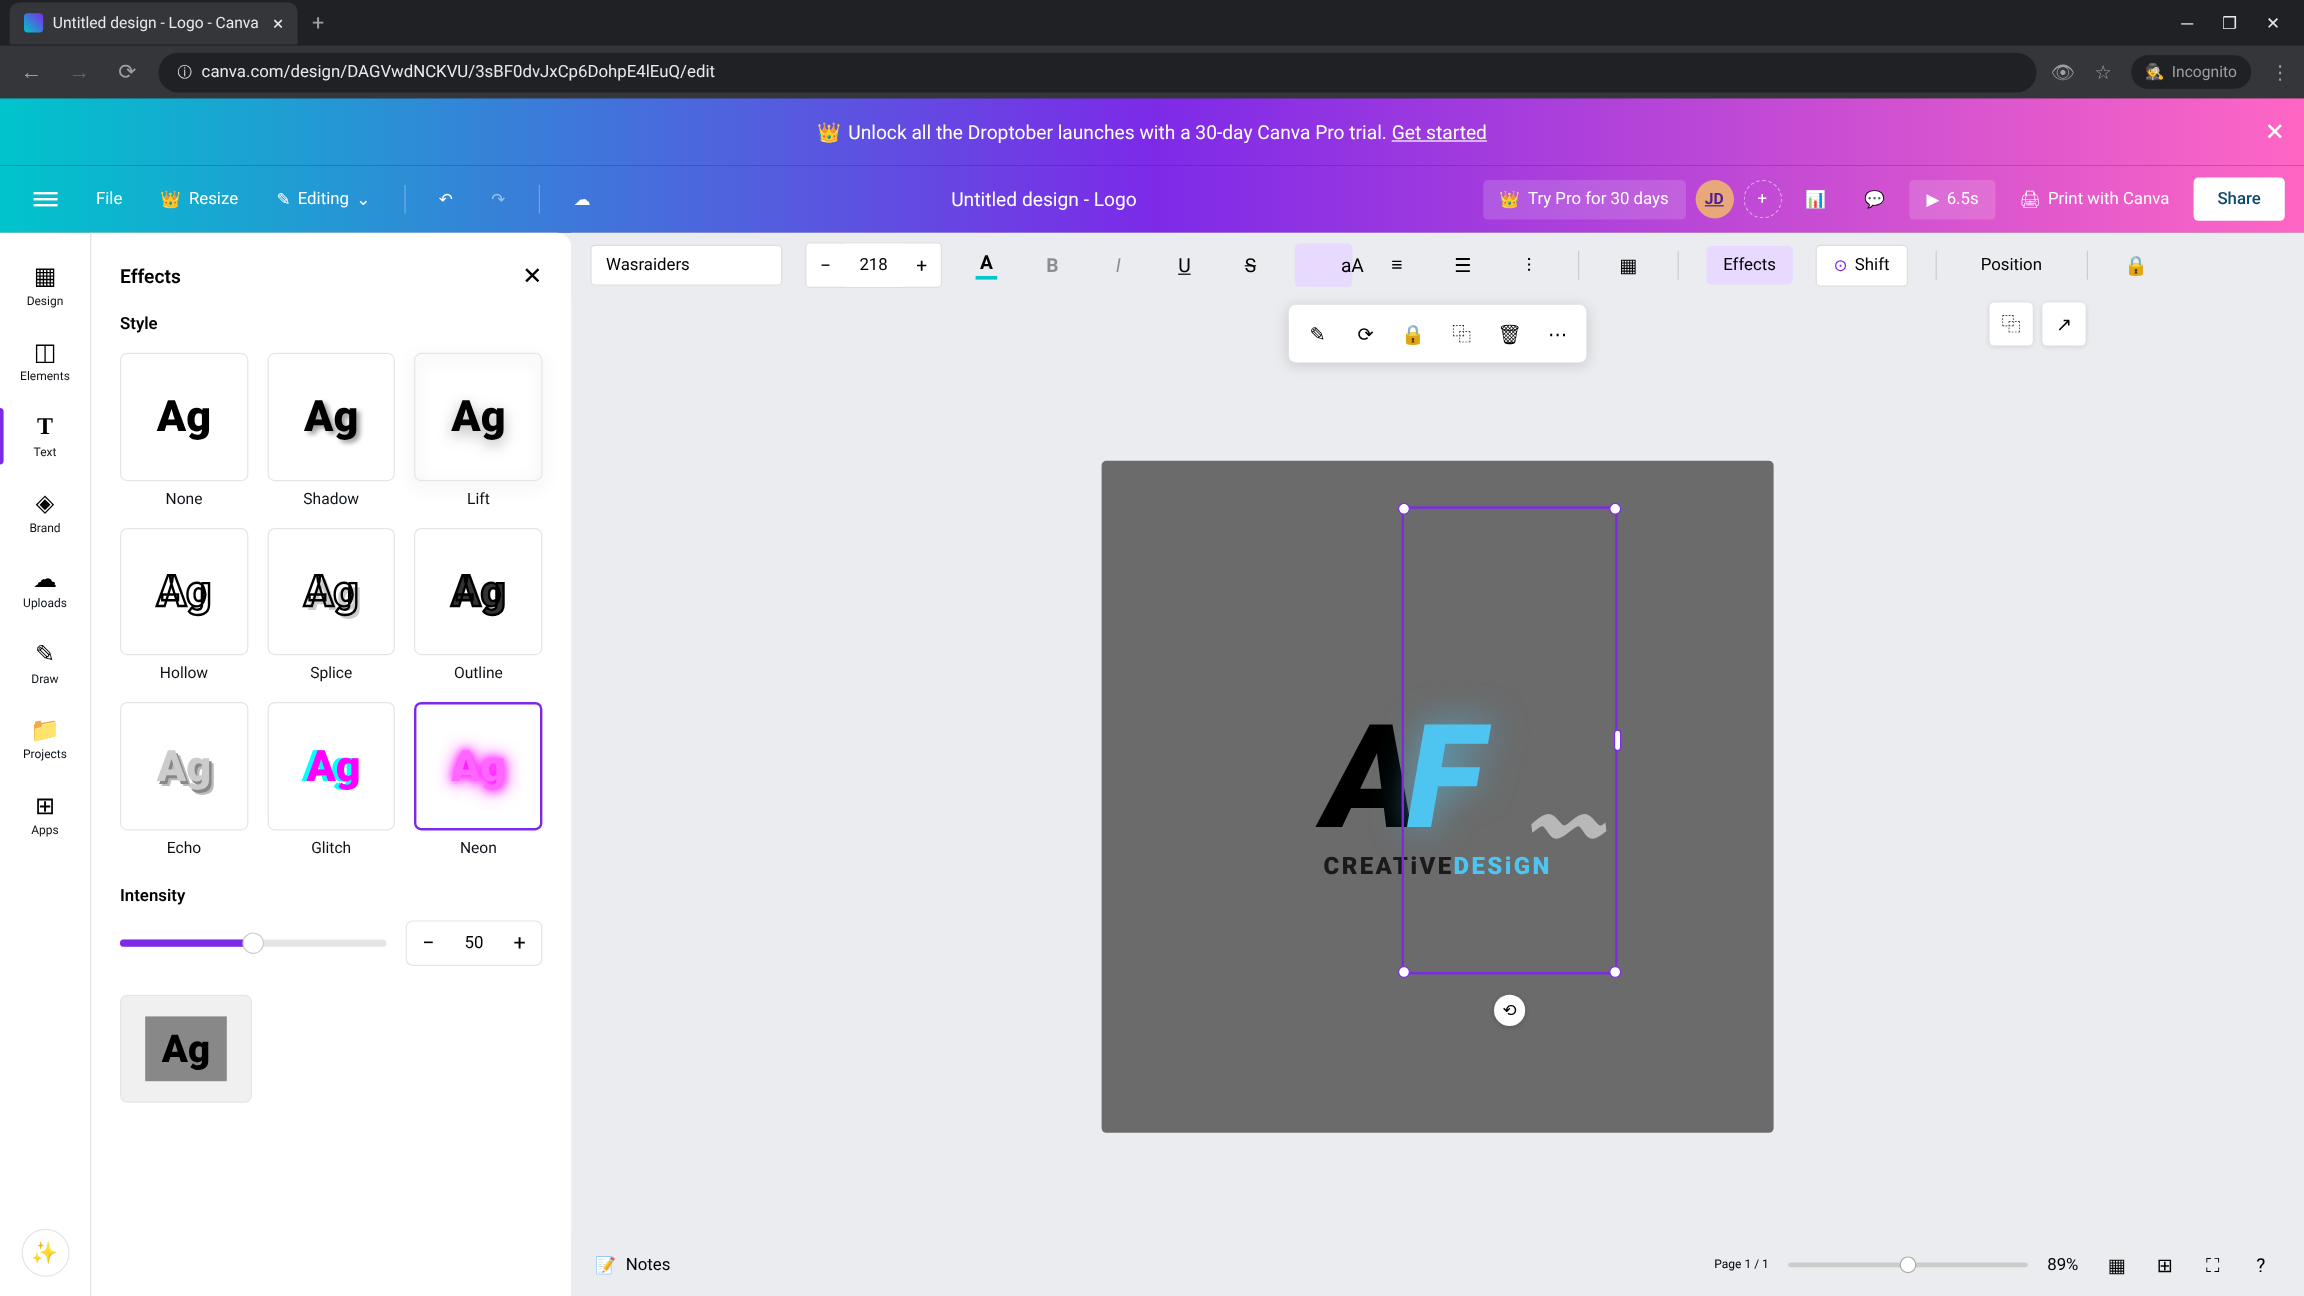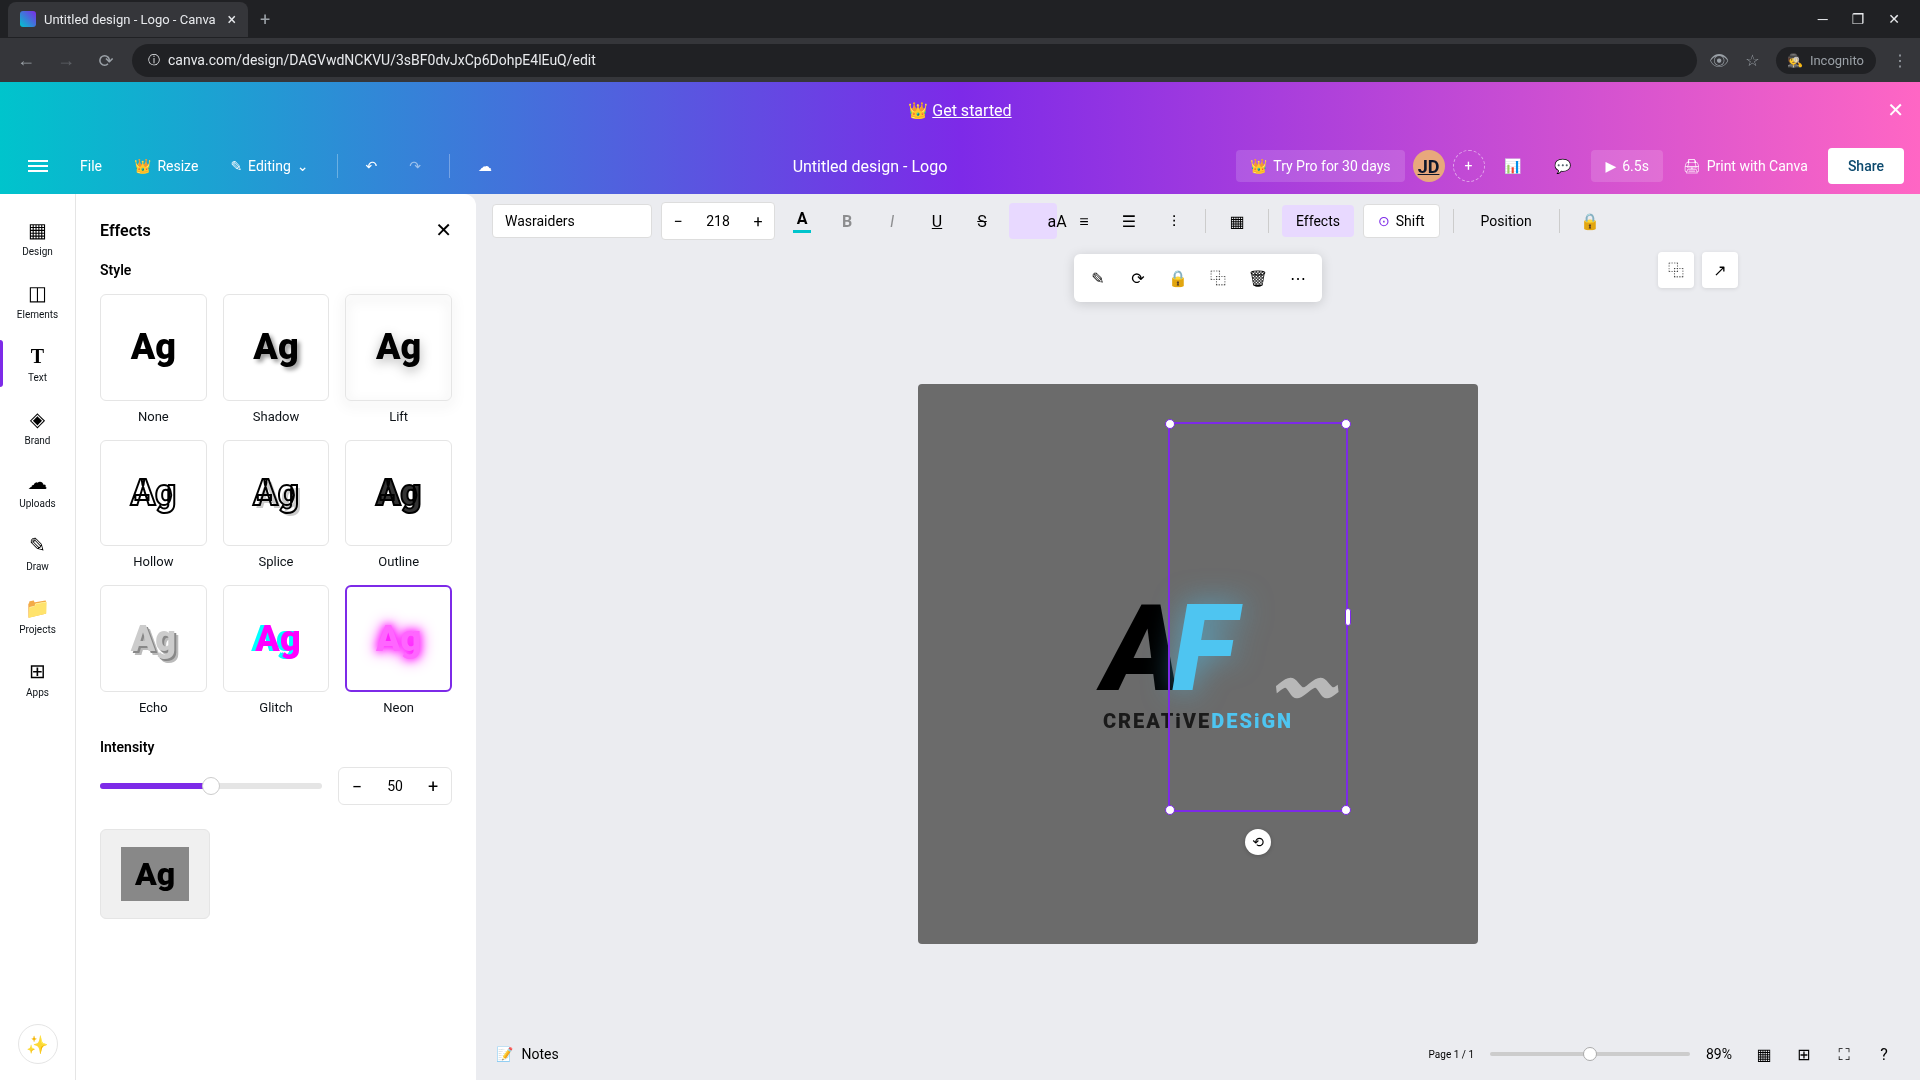--- a/index.html
+++ b/index.html
@@ -26,21 +26,21 @@
     .banner-close { position: absolute; right: 16px; font-size: 20px; cursor: pointer; }
     .banner-link { text-decoration: underline; margin-left: 4px; }
     
     
     .toolbar { background: linear-gradient(90deg, #00c4cc, #7d2ae8, #ff66c4); height: 56px; display: flex; align-items: center; padding: 0 16px; gap: 8px; }
     .tb-btn { color: #fff; padding: 8px 12px; border-radius: 4px; display: flex; align-items: center; gap: 6px; font-size: 14px; cursor: pointer; }
     .hamburger { width: 20px; display: flex; flex-direction: column; gap: 3px; }
     .hamburger span { height: 2px; background: #fff; }
     .title-input { background: transparent; border: none; color: #fff; font-size: 16px; text-align: center; flex: 0 0 200px; margin: 0 auto; }
     .try-pro { background: rgba(255,255,255,0.15); border-radius: 4px; padding: 8px 14px; display: flex; gap: 6px; }
-    .jd { background: #e8a87c; color: #0f172a; width: 32px; height: 32px; border-radius: 50%; display: flex; align-items: center; justify-content: center; font-weight: bold; font-size: 18px; text-decoration: underline; }
+    .jd { background: #e8a87c; color: #4c1d95; width: 32px; height: 32px; border-radius: 50%; display: flex; align-items: center; justify-content: center; font-weight: bold; font-size: 13px; text-decoration: underline; }
     .plus-circle { width: 32px; height: 32px; border: 1px dashed rgba(255,255,255,0.5); border-radius: 50%; display: flex; align-items: center; justify-content: center; }
     .play-btn { background: rgba(255,255,255,0.15); padding: 8px 14px; border-radius: 4px; display: flex; gap: 6px; align-items: center; }
     .share-btn { background: #fff; color: #0c4a6e; padding: 10px 20px; border-radius: 4px; font-size: 14px; font-weight: 500; }
     
     
     .main { display: flex; height: calc(100% - 38px - 44px - 56px - 56px); background: #ebecf0; }
     
     
     .left-nav { width: 76px; background: #fff; display: flex; flex-direction: column; align-items: center; padding-top: 12px; border-right: 1px solid #e5e5e5; position: relative; }
     .nav-item { display: flex; flex-direction: column; align-items: center; gap: 4px; padding: 12px 0; cursor: pointer; width: 100%; }
@@ -81,21 +81,21 @@
     .ii-btn { width: 36px; height: 36px; display: flex; align-items: center; justify-content: center; font-size: 18px; cursor: pointer; }
     .ii-val { width: 40px; text-align: center; font-size: 14px; border: none; }
     
     .bg-tile { margin-top: 24px; width: 110px; height: 90px; border: 1px solid #e5e5e5; border-radius: 6px; background: #f0f0f0; display: flex; align-items: center; justify-content: center; }
     .bg-inner { background: #888; color: #000; padding: 8px 14px; font-size: 32px; font-weight: 900; }
     
     
     .canvas-area { flex: 1; display: flex; flex-direction: column; position: relative; }
     
     
-    .text-toolbar { display: flex; align-items: center; gap: 9px; padding: 8px 16px; background: #ebecf0; }
+    .text-toolbar { display: flex; align-items: center; gap: 19px; padding: 8px 16px; background: #ebecf0; }
     .font-select { background: #fff; border: 1px solid #ddd; border-radius: 4px; padding: 8px 12px; font-size: 14px; min-width: 160px; }
     .size-control { display: flex; background: #fff; border: 1px solid #ddd; border-radius: 4px; }
     .size-btn { width: 32px; height: 36px; display: flex; align-items: center; justify-content: center; cursor: pointer; }
     .size-val { width: 48px; text-align: center; font-size: 14px; border: none; }
     .tt-btn { width: 36px; height: 36px; display: flex; align-items: center; justify-content: center; border-radius: 4px; cursor: pointer; font-size: 16px; }
     .tt-btn.active { background: #e8d9ff; padding-left: 48px; }
     .color-underline { width: 18px; height: 3px; background: #00c4cc; margin-top: 2px; }
     .divider { width: 1px; height: 24px; background: #ccc; margin: 0 4px; }
     .effects-btn { background: #e8d9ff; padding: 8px 14px; border-radius: 4px; font-size: 14px; }
     .shift-btn { background: #fff; border: 1px solid #ddd; padding: 8px 14px; border-radius: 4px; font-size: 14px; display: flex; gap: 6px; }
@@ -176,20 +176,21 @@
     <div class="incognito">
       <span>🕵</span>
       <span>Incognito</span>
     </div>
     <span>⋮</span>
   </div>
 </div>
 
 <div class="banner">
   <span class="crown">👑</span>
+  <span style="margin-left:6px">Unlock all the Droptober launches with a 30-day Canva Pro trial.</span>
   <span class="banner-link">Get started</span>
   <span class="banner-close">✕</span>
 </div>
 
 <div class="toolbar">
   <div class="tb-btn">
     <div class="hamburger">
         <span></span>
         <span></span>
         <span></span>

